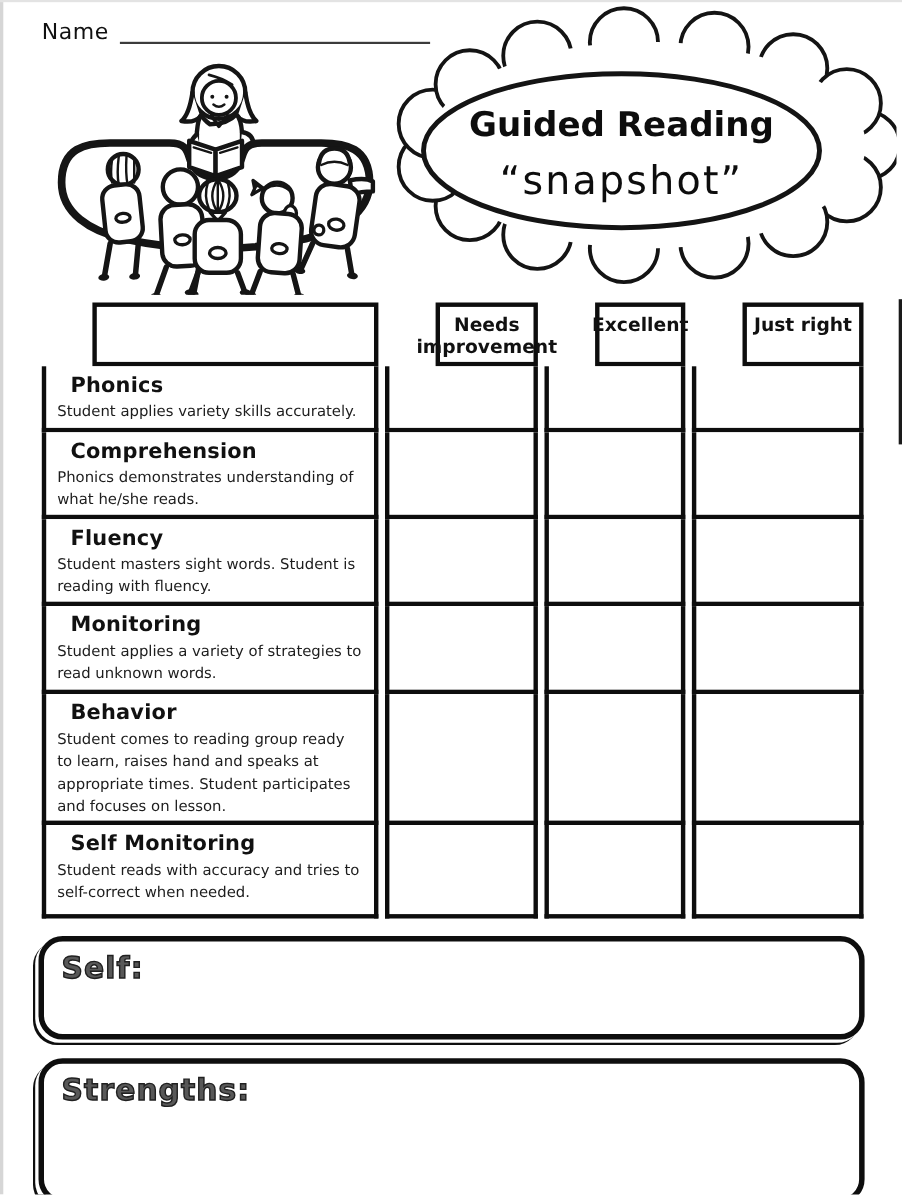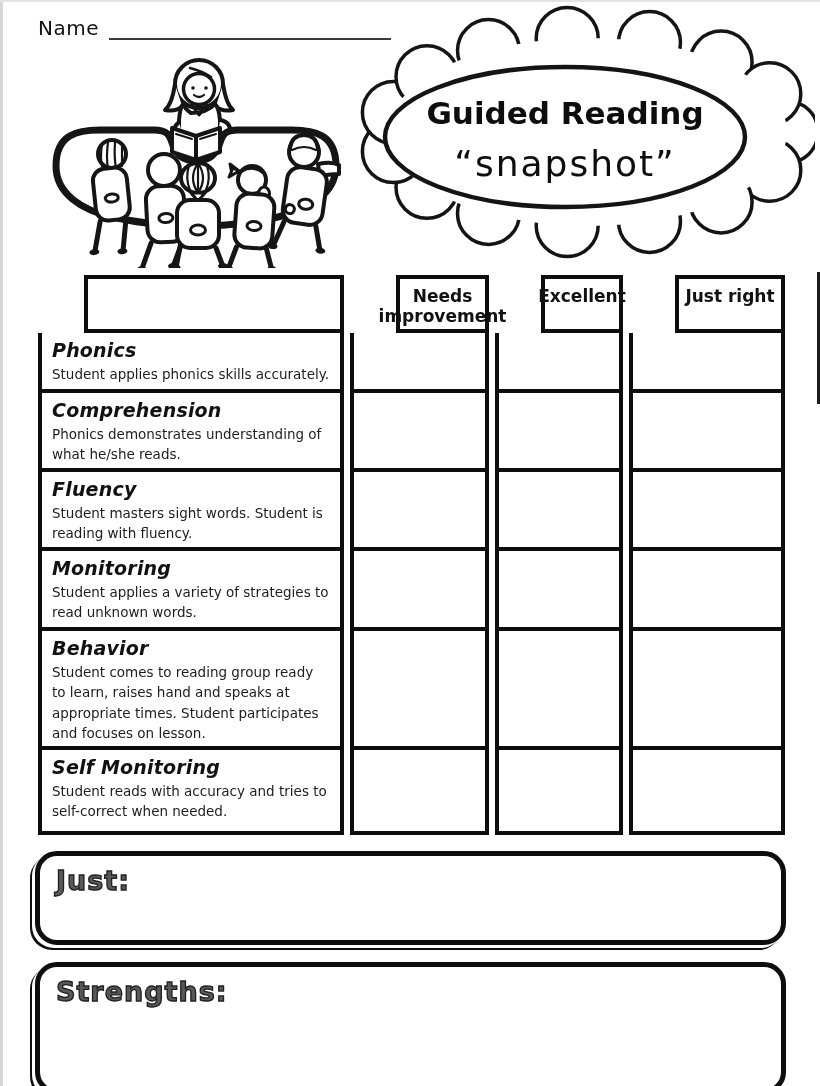--- a/index.html
+++ b/index.html
@@ -19,21 +19,21 @@
   .rubric{position:absolute;left:38px;top:275px;display:grid;
           grid-template-columns:306px 139px 128px 156px;
           grid-template-rows:58px 60px 79px 79px 80px 119px 85px;
           column-gap:6px;}
   .cell{background:#fff;border-left:4px solid #0d0d0d;border-right:4px solid #0d0d0d;
         border-bottom:4px solid #0d0d0d;box-sizing:border-box;}
   .row0{border-top:4px solid #0d0d0d;margin-left:46px;}
   .head{display:flex;align-items:flex-start;justify-content:center;text-align:center;
         font-weight:bold;font-size:17px;line-height:1.2;padding-top:7px;}
   .label-cell{padding:6px 10px 4px 10px;}
-  .label-cell h3{margin:0 0 3px 0;font-size:19px;font-weight:bold;letter-spacing:.2px;font-style:italic;}
+  .label-cell h3{margin:0 0 3px 12px;font-size:19px;font-weight:bold;letter-spacing:.2px;}
   .label-cell p{margin:0;font-size:13.5px;line-height:1.5;color:#1d1d1d;}
 
   .panel{position:absolute;left:35px;width:751px;box-sizing:border-box;background:#fff;
          border:5px solid #0e0e0e;border-radius:22px;
          box-shadow:-3px 3px 0 0 #ffffff,-5px 5px 0 0 #0e0e0e;}
   .panel-goals{top:851px;height:94px;}
   .panel-strengths{top:962px;height:132px;}
   .panel-label{margin:9px 0 0 16px;font-size:27px;font-weight:bold;color:#585858;
                letter-spacing:1px;-webkit-text-stroke:1.3px #202020;}
 </style>
@@ -159,21 +159,21 @@
 
 <div class="rubric">
 
   <div class="cell row0"></div>
   <div class="cell row0 head">Needs improvement</div>
   <div class="cell row0 head">Excellent</div>
   <div class="cell row0 head">Just right</div>
 
   <div class="cell label-cell">
     <h3>Phonics</h3>
-    <p>Student applies phonics skills accurately.</p>
+    <p>Student applies variety skills accurately.</p>
   </div>
   <div class="cell"></div>
   <div class="cell"></div>
   <div class="cell"></div>
 
   <div class="cell label-cell">
     <h3>Comprehension</h3>
     <p>Phonics demonstrates understanding of what he/she reads.</p>
   </div>
   <div class="cell"></div>
@@ -207,17 +207,17 @@
   <div class="cell label-cell">
     <h3>Self Monitoring</h3>
     <p>Student reads with accuracy and tries to self-correct when needed.</p>
   </div>
   <div class="cell"></div>
   <div class="cell"></div>
   <div class="cell"></div>
 </div>
 
 <div class="panel panel-goals">
-  <div class="panel-label">Just:</div>
+  <div class="panel-label">Self:</div>
 </div>
 <div class="panel panel-strengths">
   <div class="panel-label">Strengths:</div>
 </div>
 
 </body></html>

